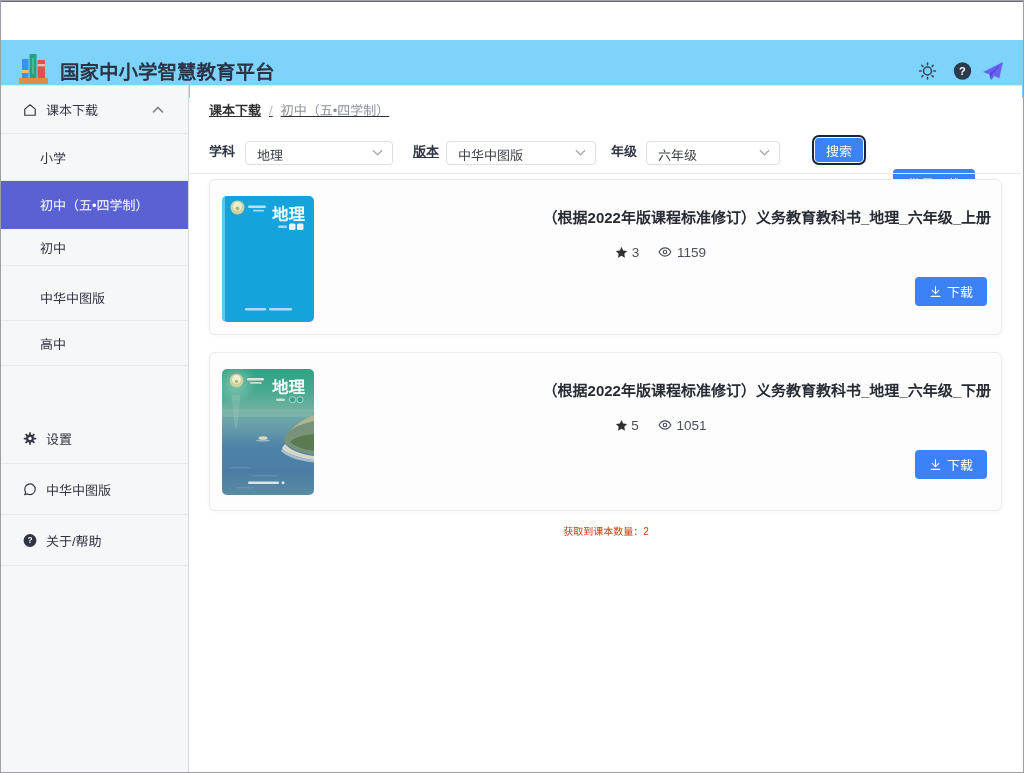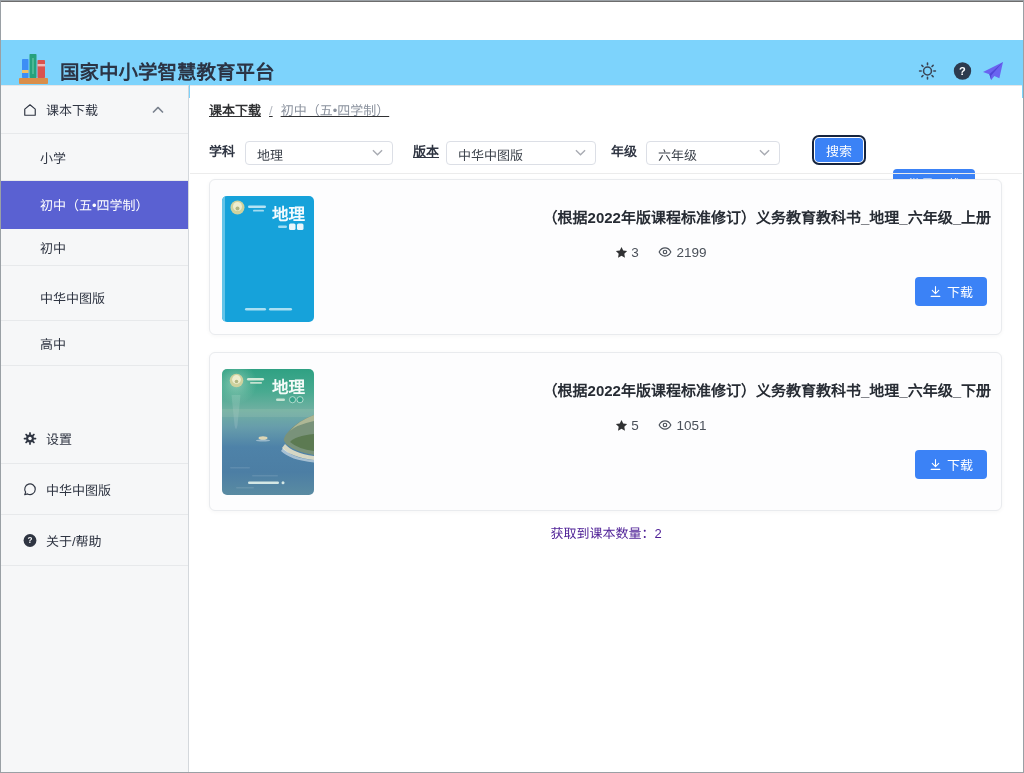--- a/index.html
+++ b/index.html
@@ -48,21 +48,21 @@
   
   .card { position:absolute; left:19px; width:793px; height:157px; background:#fdfdfe;
           border:1px solid #e9ebee; border-radius:6px; box-shadow:0 1px 4px rgba(0,0,0,.04); }
   .cover svg { display:block; } .cover { position:absolute; left:12px; top:16px; width:92px; height:126px; border-radius:5px; overflow:hidden; }
   .ctitle { position:absolute; left:120px; right:10px; top:26px; text-align:right;
             font-size:15px; font-weight:bold; color:#272c34; }
   .cstats { position:absolute; left:120px; right:10px; top:65px; text-align:center;
             font-size:13.5px; color:#4a5059; }
   .cstats svg { vertical-align:-2px; }
   .dlbtn { width:72px; height:29px; right:14px; top:97px; left:auto; position:absolute; gap:5px;}
-  .foot { position:absolute; left:0; top:437px; width:100%; text-align:center; font-size:13px; color:#4c1d95; }
+  .foot { position:absolute; left:0; top:437px; width:100%; text-align:center; font-size:10px; color:#c2410c; }
 </style>
 </head>
 <body>
 <div class="win">
 <div class="winframe"></div>
 
 
   <div class="hdr">
     <div class="hlogo">
       <svg width="31" height="33" viewBox="0 0 31 33">
@@ -207,21 +207,21 @@
       <div class="ctitle">（根据2022年版课程标准修订）义务教育教科书_地理_六年级_上册</div>
       <div class="cstats">
         <svg width="13" height="13" viewBox="0 0 24 24" fill="#303133">
             <path d="M12 1.7l3.2 6.6 7.2 1-5.2 5.1 1.2 7.2L12 18.2l-6.4 3.4 1.2-7.2L1.6 9.3l7.2-1z"></path>
           </svg>
         <span style="margin-right:14px;"> 3</span>
         <svg width="16" height="14" viewBox="0 0 24 24" fill="none" stroke="#4a5059" stroke-width="2">
             <path d="M2 12s3.5-7 10-7 10 7 10 7-3.5 7-10 7-10-7-10-7z"></path>
             <circle cx="12" cy="12" r="3"></circle>
           </svg>
-        <span> 2199</span>
+        <span> 1159</span>
       </div>
       <div class="btn dlbtn">
         <svg width="13" height="13" viewBox="0 0 24 24" fill="none" stroke="#fff" stroke-width="2" stroke-linecap="round" stroke-linejoin="round">
             <path d="M12 3v12M6 10l6 6 6-6M4 21h16"></path>
           </svg>
         <span>下载</span>
       </div>
     </div>
 
     <div class="card" style="top:266px; height:159px;" id="c2">

